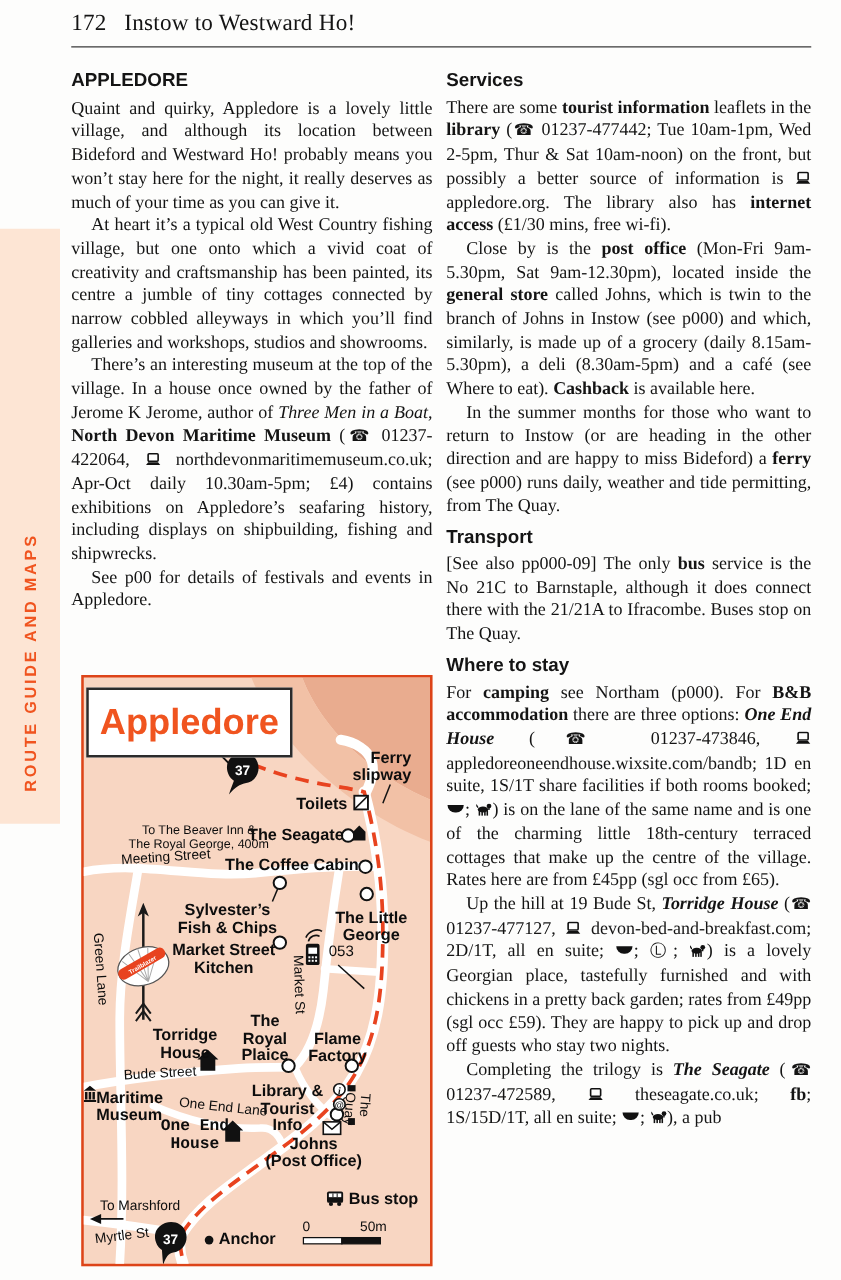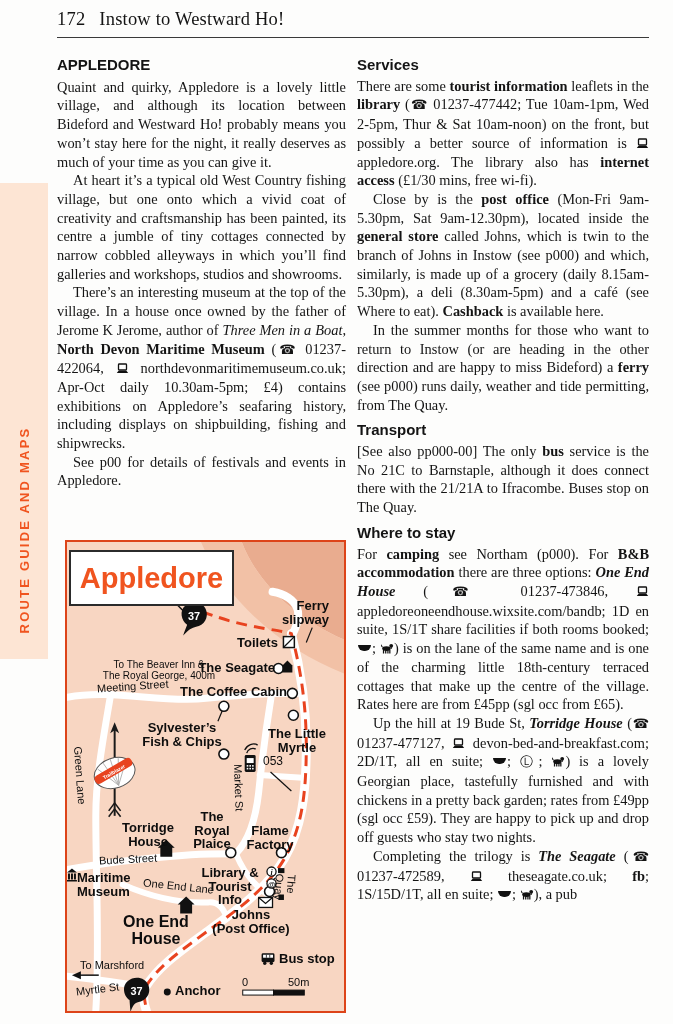--- a/index.html
+++ b/index.html
@@ -72,21 +72,21 @@
   <div>
       <p><span>There are some </span><span style="font-weight: bold;">tourist information</span><span> leaflets in the </span><span style="font-weight: bold;">library</span><span> (</span><span class="ticon"><span class="g">☎</span></span><span> 01237-477442; Tue 10am-1pm, Wed 2-5pm, Thur &amp; Sat 10am-noon) on the front, but possibly a better source of information is </span><span class="ticon"><svg class="svgi" width="13" height="11" viewBox="0 0 13 11">
             <rect x="2.5" y="1" width="8" height="6" rx="0.8" fill="none" stroke="#111" stroke-width="1.3"></rect>
             <path d="M0.8 10 L12.2 10 L10.4 7.8 L2.6 7.8 Z" fill="#111"></path>
           </svg></span><span> appledore.org. The library also has </span><span style="font-weight: bold;">internet access</span><span> (£1/30 mins, free wi-fi).</span></p>
       <p class="ind"><span>Close by is the </span><span style="font-weight: bold;">post office</span><span> (Mon-Fri 9am-5.30pm, Sat 9am-12.30pm), located inside the </span><span style="font-weight: bold;">general store</span><span> called Johns, which is twin to the branch of Johns in Instow (see p000) and which, similarly, is made up of a grocery (daily 8.15am-5.30pm), a deli (8.30am-5pm) and a café (see Where to eat). </span><span style="font-weight: bold;">Cashback</span><span> is available here.</span></p>
       <p class="ind"><span>In the summer months for those who want to return to Instow (or are heading in the other direction and are happy to miss Bideford) a </span><span style="font-weight: bold;">ferry</span><span> (see p000) runs daily, weather and tide permitting, from The Quay.</span></p>
     </div>
   <h2>Transport</h2>
   <div>
-      <p><span>[See also pp000-00]  The only </span><span style="font-weight: bold;">bus</span><span> service is the No 21C to Barnstaple, although it does connect there with the 21/21A to Ifracombe. Buses stop on The Quay.</span></p>
+      <p><span>[See also pp000-09]  The only </span><span style="font-weight: bold;">bus</span><span> service is the No 21C to Barnstaple, although it does connect there with the 21/21A to Ifracombe. Buses stop on The Quay.</span></p>
     </div>
   <h2>Where to stay</h2>
   <div>
       <p><span>For </span><span style="font-weight: bold;">camping</span><span> see Northam (p000). For </span><span style="font-weight: bold;">B&amp;B accommodation</span><span> there are three options: </span><span style="font-weight: bold; font-style: italic;">One End House</span><span> (</span><span class="ticon"><span class="g">☎</span></span><span> 01237-473846, </span><span class="ticon"><svg class="svgi" width="13" height="11" viewBox="0 0 13 11">
             <rect x="2.5" y="1" width="8" height="6" rx="0.8" fill="none" stroke="#111" stroke-width="1.3"></rect>
             <path d="M0.8 10 L12.2 10 L10.4 7.8 L2.6 7.8 Z" fill="#111"></path>
           </svg></span><span> appledoreoneendhouse.wixsite.com/bandb; 1D en suite, 1S/1T share facilities if both rooms booked; </span><span class="ticon"><span class="foodglyph"></span></span><span>; </span><span class="ticon"><svg class="svgi" width="14" height="11" viewBox="0 0 14 11">
             <ellipse cx="6.4" cy="5.6" rx="4.2" ry="2.4" fill="#111"></ellipse>
             <circle cx="11.2" cy="2.8" r="1.9" fill="#111"></circle>
             <rect x="10.6" y="4" width="1.1" height="2" fill="#111"></rect>
@@ -261,36 +261,38 @@
 The Royal George, 400m</div>
   <div class="ml r" style="left:196px;top:57px;width:66px;font-size:13px;">Ferry
 slipway</div>
   <div class="ml" style="left:170px;top:94px;font-size:13px;">Toilets</div>
   <div class="ml r" style="left:116px;top:119px;width:92px;font-size:13px;">The Seagate</div>
   <div class="ml r" style="left:92px;top:143px;width:128px;font-size:13px;">The Coffee Cabin</div>
   <div class="ml p" style="left:30px;top:139px;transform:rotate(-4deg);">Meeting Street</div>
   <div class="ml c" style="left:58px;top:179px;width:114px;font-size:13px;">Sylvester’s
 Fish &amp; Chips</div>
   <div class="ml c" style="left:194px;top:185px;width:72px;font-size:13px;">The Little
-Myrtle</div>
+George</div>
+  <div class="ml c" style="left:55px;top:211px;width:114px;font-size:13px;">Market Street
+Kitchen</div>
   <div class="ml p" style="left:196px;top:213px;font-size:12px;">053</div>
   <div class="ml p" style="left:16px;top:204px;transform:rotate(86deg);transform-origin:0 0;">Green Lane</div>
   <div class="ml p" style="left:176px;top:222px;transform:rotate(88deg);transform-origin:0 0;">Market St</div>
   <div class="ml c" style="left:116px;top:268px;width:58px;font-size:13px;">The
 Royal
 Plaice</div>
   <div class="ml c" style="left:170px;top:282px;width:66px;font-size:13px;">Flame
 Factory</div>
   <div class="ml c" style="left:48px;top:279px;width:66px;font-size:13px;">Torridge
 House</div>
   <div class="ml p" style="left:32px;top:312px;transform:rotate(-3deg);">Bude Street</div>
   <div class="ml" style="left:10px;top:329px;font-size:13px;">Maritime
 Museum</div>
   <div class="ml p" style="left:76px;top:339px;transform:rotate(6deg);">One End Lane</div>
-  <div class="ml c" style="left:56px;top:372px;width:66px;font-size:16px;">One End
+  <div class="ml c" style="left:56px;top:352px;width:66px;font-size:13px;font-family:Liberation Mono, monospace;">One End
 House</div>
   <div class="ml c" style="left:128px;top:324px;width:70px;font-size:13px;">Library &amp;
 Tourist Info</div>
   <div class="ml c" style="left:144px;top:366px;width:80px;font-size:13px;">Johns
 (Post Office)</div>
   <div class="ml p" style="left:230px;top:333px;transform:rotate(94deg);transform-origin:0 0;">The Quay</div>
   <div class="ml" style="left:212px;top:410px;font-size:13px;">Bus stop</div>
   <div class="ml p" style="left:13px;top:418px;">To Marshford</div>
   <div class="ml p" style="left:9px;top:442px;transform:rotate(-7deg);">Myrtle St</div>
   <div class="ml" style="left:108px;top:442px;font-size:13px;">Anchor</div>

